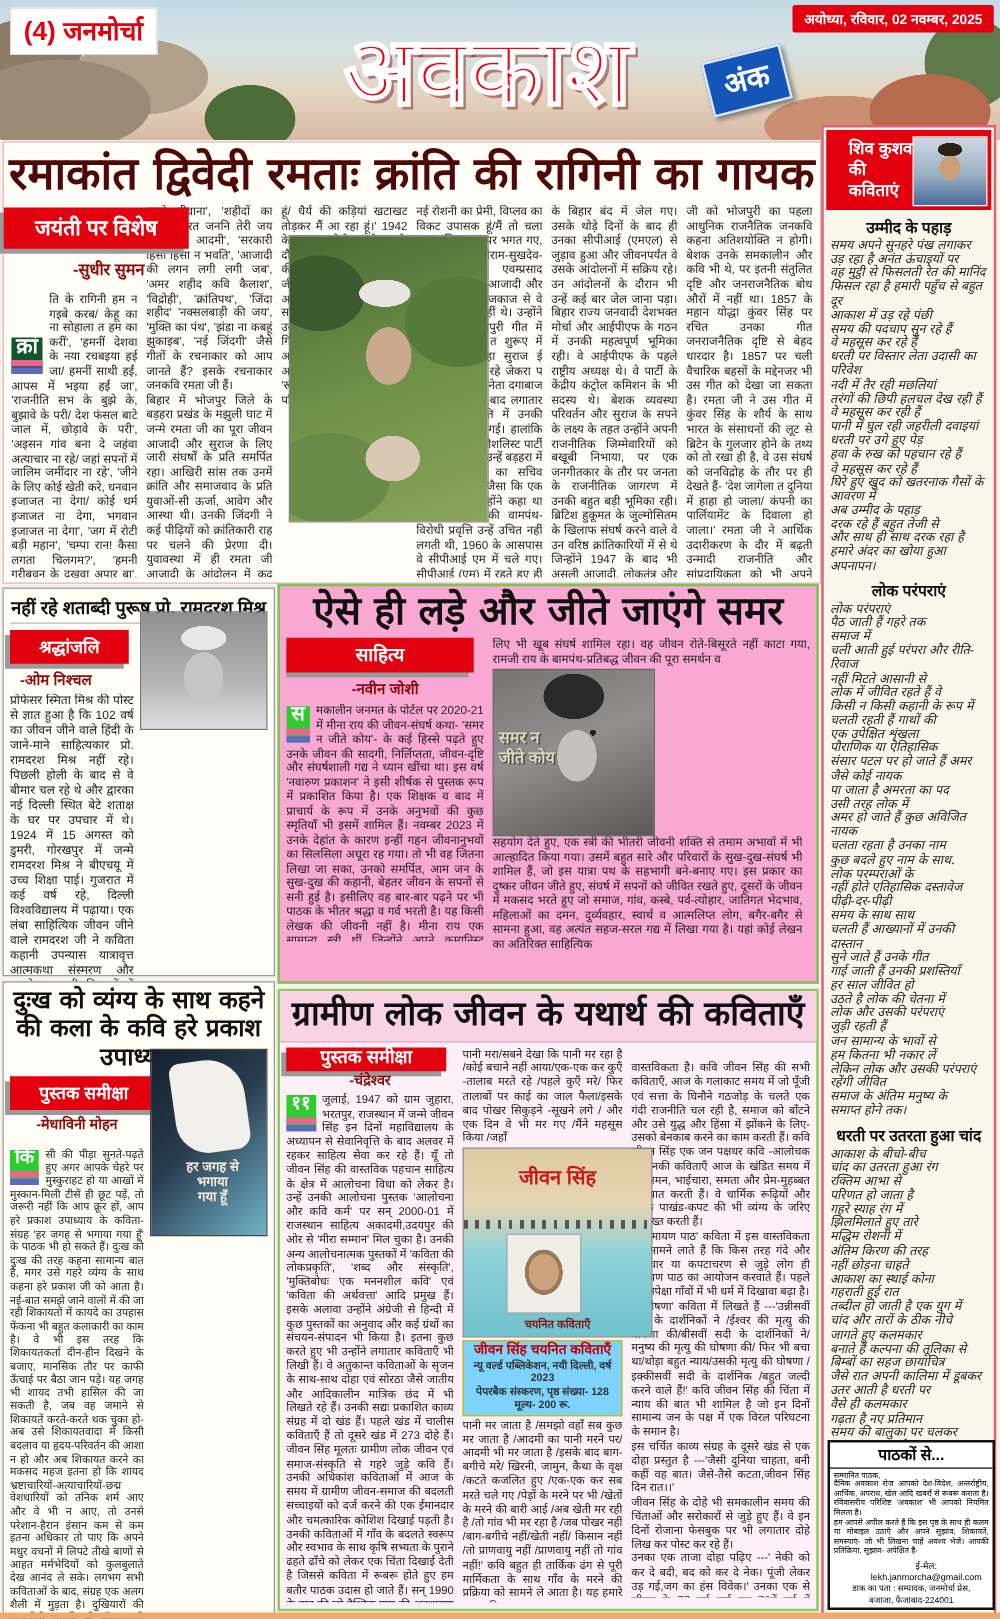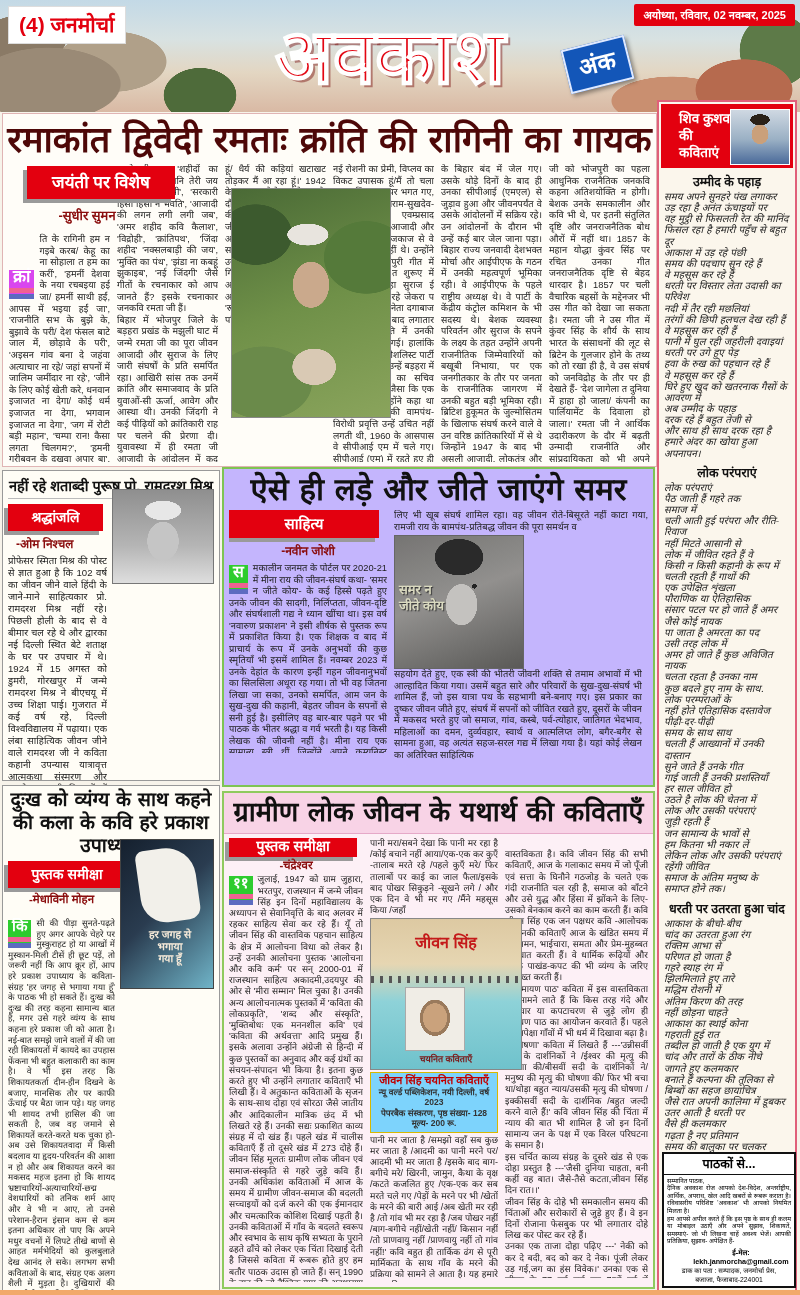--- a/index.html
+++ b/index.html
@@ -30,30 +30,30 @@
 
   
   .kicker{background:#e3000f;color:#fff;font-weight:bold;text-align:center;
     box-shadow:-4px 4px 0 #9a9a9a;}
   .author{color:#8a0d0d;font-weight:bold;text-align:center;}
   .bodytext{color:#1d1d1d;text-align:justify;overflow:hidden;}
   .dropcap{float:left;color:#fff;font-weight:bold;text-align:center;margin:2px 5px 2px 0;}
   .dropcap .dc{display:block;padding:1px 4px 3px;}
   .dropcap .bar1{display:block;height:5px;background:#f06292;margin-top:2px;}
   .dropcap .bar2{display:block;height:5px;background:#5c6bc0;margin-top:1px;}
-  .dc-red{background:#d946ef;margin-top:36px;}
+  .dc-red{background:#14532d;margin-top:36px;}
   .dc-green{background:#2ecc2e;}
   .preline{white-space:pre-line;}
 
   
   #main-article{position:absolute;left:2px;top:113px;width:653px;height:352px;background:#fffdf8;
     border:1px solid #e0b4b4;}
   #main-headline{margin-top:4px;text-align:center;font-family:"DejaVu Serif",serif;
     font-weight:bold;font-size:36px;line-height:42px;color:#4e0808;}
-  #main-kicker{position:absolute;left:24px;top:52px;width:148px;font-size:17px;padding:4px 0 6px;}
+  #main-kicker{position:absolute;left:0;top:52px;width:148px;font-size:17px;padding:4px 0 6px;}
   #main-author{position:absolute;left:10px;top:92px;width:148px;font-size:13px;}
   #main-cols{position:absolute;left:6px;top:50px;right:6px;bottom:4px;display:flex;gap:7px;}
   .mcol{flex:1;font-size:9.3px;line-height:11.6px;}
   .mcol1{padding-top:70px;}
   #ramta-photo{position:absolute;left:228px;top:74px;width:158px;height:228px;border:1px solid #888;
     background:
       radial-gradient(ellipse 36px 30px at 52% 78%, #d9c9b4 0 60%, transparent 61%),
       radial-gradient(ellipse 30px 38px at 50% 42%, #caa98c 0 60%, transparent 61%),
       radial-gradient(ellipse 34px 18px at 48% 20%, #e8e4de 0 60%, transparent 61%),
       radial-gradient(ellipse 60px 50px at 15% 20%, #3c5a2e 0 60%, transparent 61%),
@@ -70,21 +70,21 @@
   #obit-author{font-size:12px;text-align:left;padding-left:8px;margin-bottom:3px;}
   #mishra-photo{float:right;width:100px;height:93px;margin:-46px 0 3px 5px;border:1px solid #777;
     background:
       radial-gradient(ellipse 26px 32px at 50% 55%, #cfc4b8 0 60%, transparent 61%),
       radial-gradient(ellipse 30px 16px at 50% 22%, #e9e7e3 0 60%, transparent 61%),
       linear-gradient(180deg,#8f8f8f 0%,#b9b5ae 60%,#e2ded6 100%);
     filter:grayscale(1);}
   #obit-body{font-size:9.6px;line-height:12px;}
 
   
-  #samar{position:absolute;left:222px;top:467px;width:433px;height:320px;background:#c4b5fd;
+  #samar{position:absolute;left:222px;top:467px;width:433px;height:320px;background:#f9a8d4;
     border:2px solid #7ec453;box-sizing:border-box;padding:2px 5px;}
   #samar-headline{text-align:center;font-family:"DejaVu Serif",serif;font-weight:bold;
     font-size:31px;line-height:36px;color:#111;}
   #samar-content{display:flex;gap:7px;margin-top:3px;height:262px;overflow:hidden;}
   #samar-left{width:158px;flex:none;}
   #samar-kicker{width:150px;font-size:15px;padding:3px 0 5px;margin-bottom:4px;}
   #samar-author{font-size:12px;margin-bottom:4px;}
   #samar-left .bodytext{font-size:9.3px;line-height:11.5px;height:190px;}
   #samar-right{flex:1;}
   #samar-topline{font-size:9.3px;line-height:11.5px;}
@@ -153,21 +153,21 @@
     background:
       radial-gradient(ellipse 14px 16px at 50% 45%, #caa07a 0 60%, transparent 61%),
       radial-gradient(ellipse 16px 9px at 50% 18%, #2a2118 0 60%, transparent 61%),
       linear-gradient(180deg,#cfd8e2 0%,#9ab0c4 55%,#4a6a9a 100%);}
   .poem-title{font-weight:bold;font-size:12.5px;text-align:center;margin:5px 0 1px;color:#111;}
   .poem-lines{font-family:"DejaVu Serif",serif;font-style:italic;font-size:10px;
     line-height:11.15px;padding:0 5px;color:#222;}
   #readers-box{position:absolute;left:3px;bottom:3px;width:130px;border:2px solid #111;background:#fff;}
   #readers-title{font-weight:bold;font-size:12.5px;text-align:center;border-bottom:1px solid #111;padding:1px 0 2px;}
   #readers-body{font-size:6.3px;line-height:7.6px;padding:2px 3px;text-align:justify;}
-  #readers-email{font-weight:bold;font-size:7.2px;text-align:center;padding-left:24px;}
+  #readers-email{font-weight:normal;font-size:7.2px;text-align:center;padding-left:24px;}
   #readers-addr{font-size:6.8px;text-align:center;white-space:pre-line;padding-bottom:2px;}
 
   #bottom-bar{position:absolute;left:0;bottom:0;width:800px;height:5px;background:#f2a96a;}
 </style>
 </head>
 <body>
 
 <div id="page">
 
   <div id="banner">

